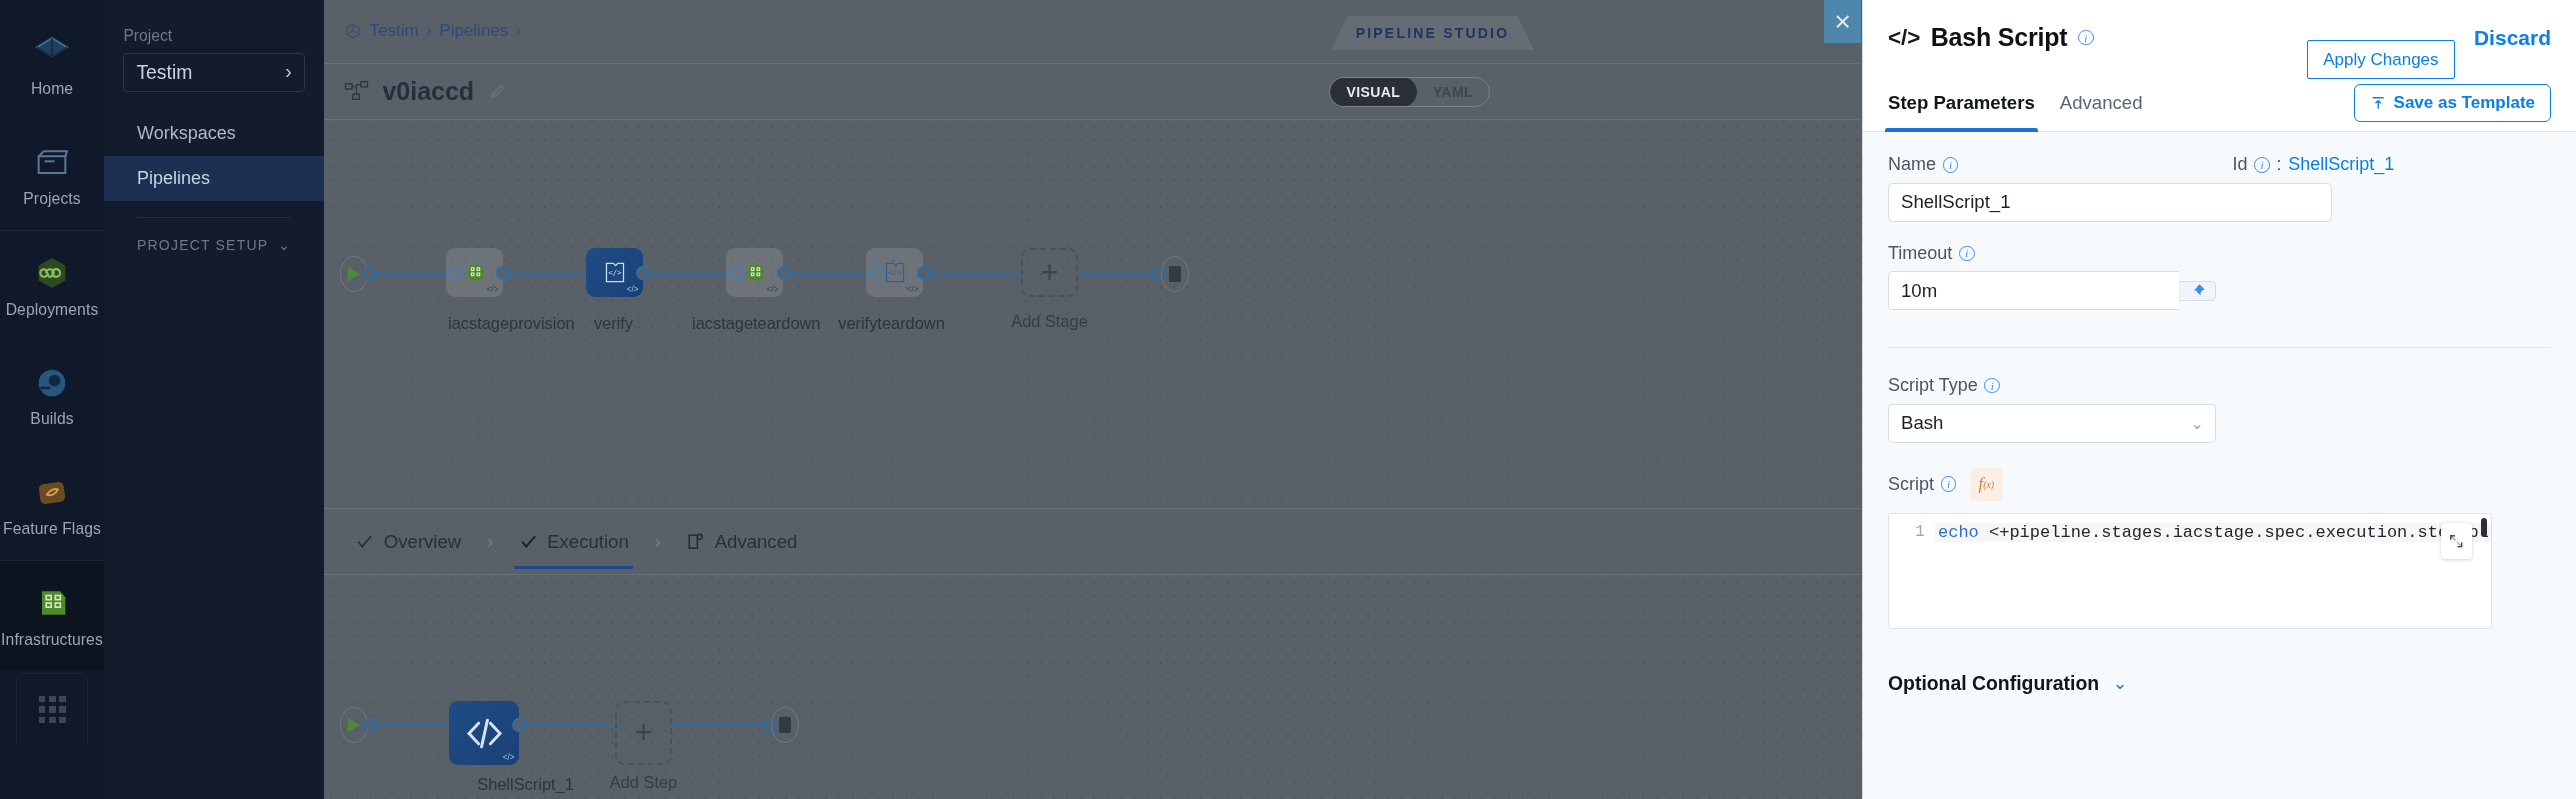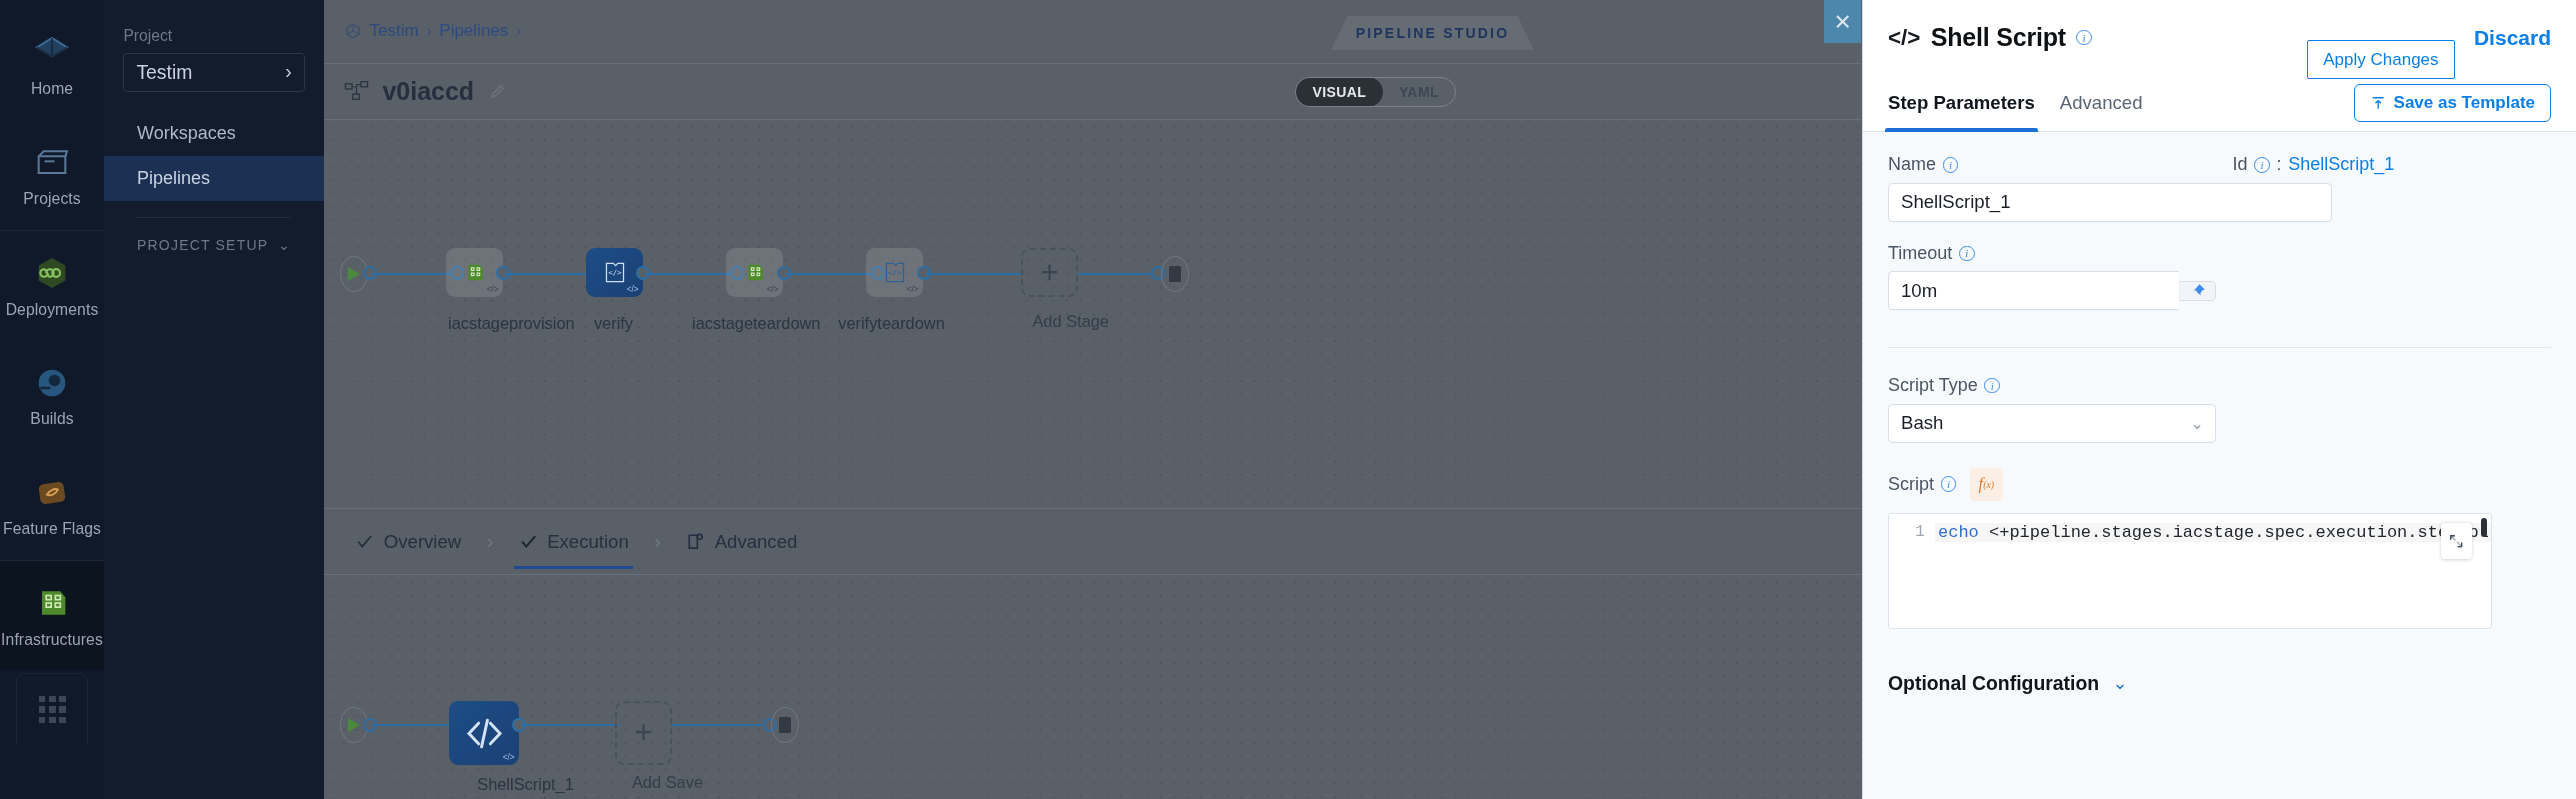--- a/index.html
+++ b/index.html
@@ -88,21 +88,21 @@
   .titlebar {
     position:relative; height: 57px; border-top: 0.7px solid #6a7079;
     border-bottom: 0.7px solid #6a7079;
     display:flex; align-items:center;
   }
   .pipe-title {
     display:flex; align-items:center; gap: 13.4px; margin-left: 20px;
   }
   .pipe-title .tname { font-size: 25px; font-weight: 700; color:#262f3d; }
   .toggle {
-    position:absolute; left: 971px; top: 13.4px;
+    position:absolute; left: 1005px; top: 13.4px;
     height: 30px; border: 0.7px solid #7b828c; border-radius: 15px;
     display:flex; align-items:center; overflow:hidden;
   }
   .toggle div {
     font-size: 14px; font-weight: 700; letter-spacing: 0.4px;
     padding: 0 16.4px; height: 30px; display:flex; align-items:center; cursor:pointer;
     color:#3d4654;
   }
   .toggle div.on { background:#2b3037; color:#e6e9ed; border-radius: 15px; }
 
@@ -136,21 +136,21 @@
   .node.sel .mini { color:#9fc0e6; }
   .node-label {
     position:absolute; text-align:center; font-size:16.4px; color:#2c3440; line-height: 1.35;
     width: 119px;
   }
   .addnode {
     position:absolute; width: 57px; height: 49px; border-radius: 9px;
     border: 2.2px dashed #4a525c; display:flex; align-items:center; justify-content:center;
     font-size: 31px; color:#3c4450; cursor:pointer; font-weight: 300;
   }
-  .addlabel { position:absolute; width:119px; text-align:right; font-size:16.4px; color:#343c48; }
+  .addlabel { position:absolute; width:119px; text-align:center; font-size:16.4px; color:#343c48; }
 
   
   .stagetabs {
     position:absolute; left: 0; top: 388px; width: 100%; height: 67px;
     border-top: 0.7px solid #6a7079; border-bottom: 0.7px solid #6a7079;
     display:flex; align-items:center; padding-left: 22.4px; gap: 16.4px;
     background: rgba(90,96,104,.55);
   }
   .stagetab {
     display:flex; align-items:center; gap: 9px; font-size: 18.6px; color:#262f3d;
@@ -516,42 +516,42 @@
           </svg>
           <span class="mini">&lt;/&gt;</span>
         </div>
         <div class="port" style="left:188px; top:142px;"></div>
         <div class="node-label" style="left:142px; top:197px;">ShellScript_1</div>
 
         <div class="wire" style="left:197px; top:148px; width:99px;"></div>
         <div class="addnode" style="left:291px; top:125px; width:57px; height:64px;">
           <span>+</span>
         </div>
-        <div class="addlabel" style="left:260px; top:197px;">Add Save</div>
+        <div class="addlabel" style="left:260px; top:197px;">Add Step</div>
         <div class="wire" style="left:348px; top:148px; width:95px;"></div>
         <div class="port" style="left:439px; top:142px;"></div>
         <div class="endcap" style="left:447px; top:131px;">
           <div class="stop-sq"></div>
         </div>
       </div>
 
     </div>
   </section>
 
   <div class="close-btn">
     <svg width="19.4" height="19.4" viewBox="0 0 24 24">
       <path d="M5 5l14 14M19 5L5 19" stroke="#dfe7ee" stroke-width="2.6" fill="none"></path>
     </svg>
   </div>
 
   <aside class="panel">
     <div class="panel-head">
       <div class="panel-title">
         <span class="code-gl">&lt;/&gt;</span>
-        <h1>Shell Script</h1>
+        <h1>Bash Script</h1>
         <span class="info-i">i</span>
       </div>
       <div class="head-actions">
         <button class="btn-outline">Apply Changes</button>
         <span class="btn-link">Discard</span>
       </div>
     </div>
 
     <div class="panel-tabs">
       <div class="ptab active">Step Parameters</div>

